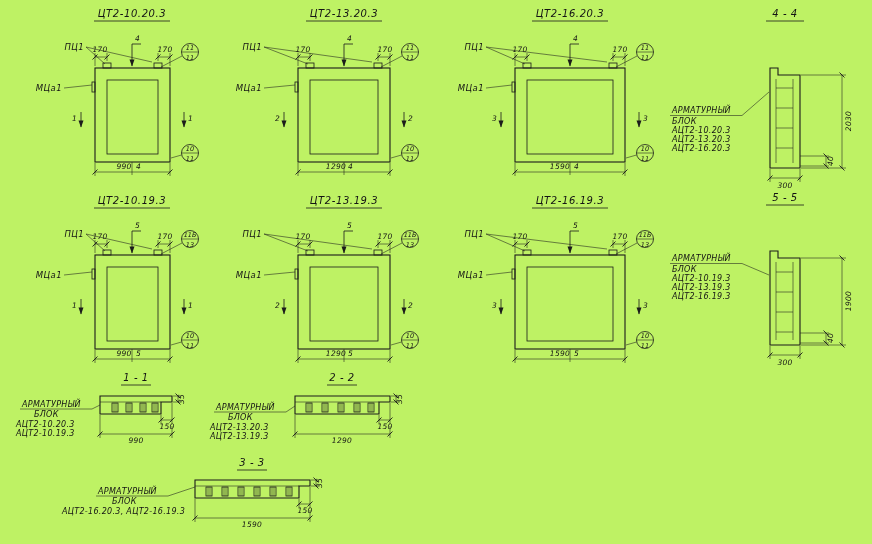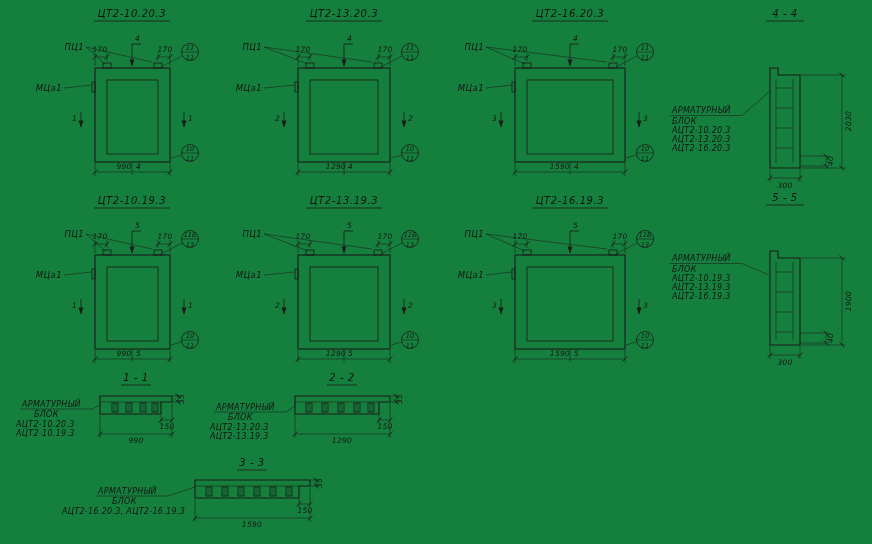--- a/index.html
+++ b/index.html
@@ -1,18 +1,18 @@
 <!DOCTYPE html>
 <html><head>
 <meta charset="utf-8">
 <style>
   html,body { margin:0; padding:0; background:#ffffff; }
   .sheet {
     position:relative; width:872px; height:544px;
-    background:#15803d; overflow:hidden;
+    background:#bef264; overflow:hidden;
     font-family:"DejaVu Sans", sans-serif;
   }
   svg { display:block; }
   .ln   { stroke:#1b1b1b; stroke-width:1.1; fill:none; }
   .med  { stroke:#1b1b1b; stroke-width:0.8; fill:none; }
   .thin { stroke:#1b1b1b; stroke-width:0.55; fill:none; }
   .dim  { stroke:#1b1b1b; stroke-width:0.55; fill:none;
           marker-start:url(#tick); marker-end:url(#tick); }
   .arrow{ stroke:#1b1b1b; stroke-width:0.8; fill:none; marker-end:url(#arrow); }
   text  { fill:#141414; font-family:"DejaVu Sans", sans-serif; font-style:italic; }

